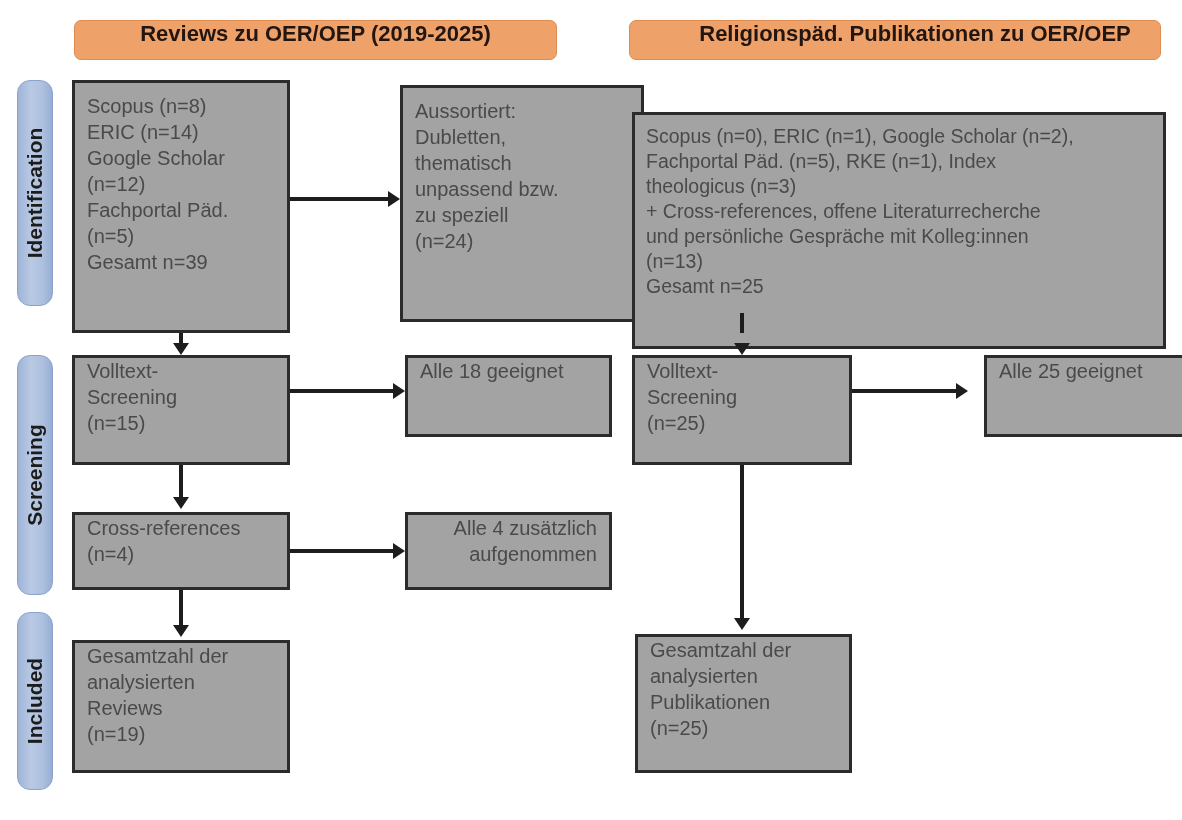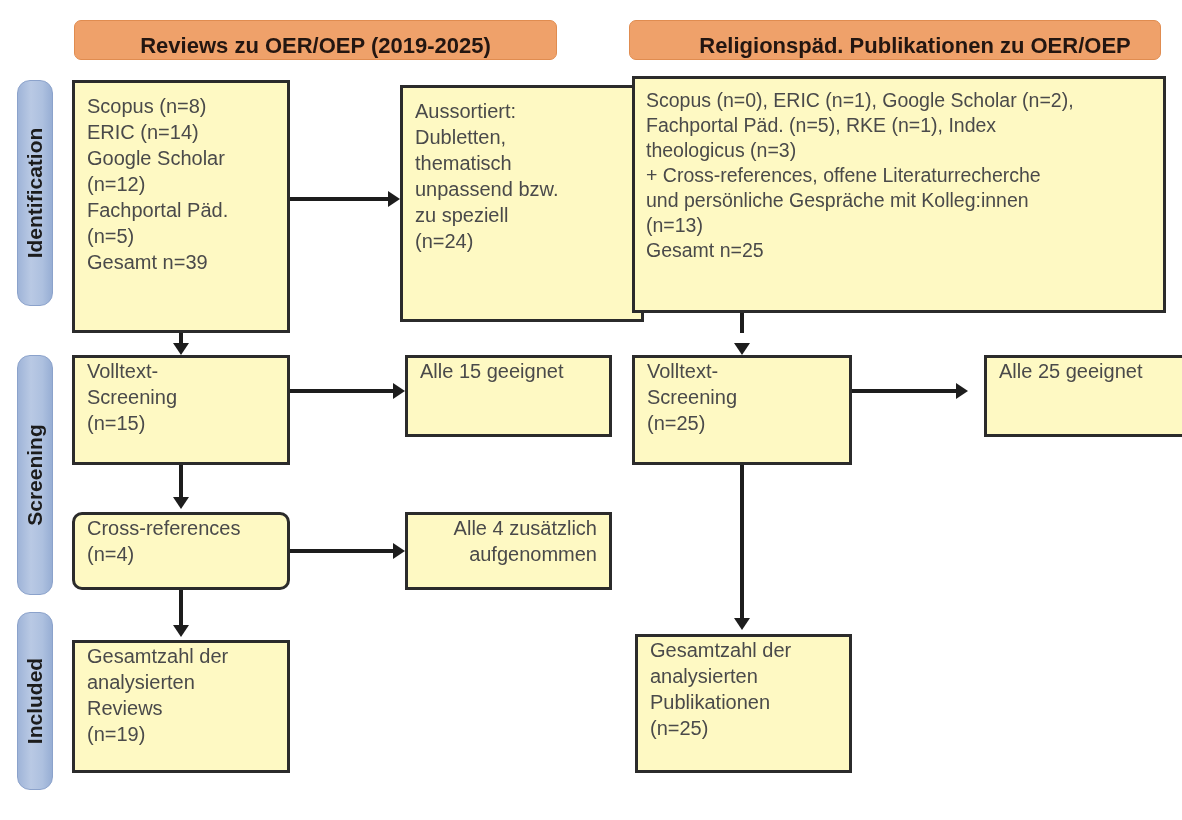--- a/index.html
+++ b/index.html
@@ -39,45 +39,46 @@
   }
 
   
   .col-header {
     position: absolute;
     background: #efa16a;
     border: 1px solid #e08c50;
     border-radius: 7px;
     box-sizing: border-box;
     display: flex;
-    align-items: flex-end;
+    align-items: flex-start;
     justify-content: center;
     color: #231611;
     font-size: 22px;
     font-weight: bold;
     white-space: nowrap;
   }
 
   
   .flow-box {
     position: absolute;
-    background: #fef9c3;
+    background: #a3a3a3;
     border: 3px solid #2b2b2b;
     box-sizing: border-box;
     padding: 10px 12px 8px 12px;
     color: #4a4a4a;
     font-size: 20px;
     line-height: 1.30;
     white-space: pre-line;
     overflow: hidden;
   }
   .flow-box.dense {
     font-size: 19.5px;
     line-height: 1.28;
     padding: 9px 10px 8px 11px;
+    margin-top: 36px;
   }
   .flow-box.small-pad {
     padding-top: 0;
   }
 
   
   .conn {
     position: absolute;
     background: #1d1d1d;
   }
@@ -141,29 +142,29 @@
   <div class="conn conn-h" style="left:290px; top:197px; width:99px;"></div>
   <div class="arrow-right" style="left:388px; top:191px;"></div>
 
   <div class="conn conn-v" style="left:179px; top:333px; width:4px; height:12px;"></div>
   <div class="arrow-down" style="left:173px; top:343px;"></div>
 
   <div class="flow-box small-pad" style="left:72px; top:355px; width:218px; height:110px;">Volltext-
 Screening
 (n=15)</div>
 
-  <div class="flow-box small-pad" style="left:405px; top:355px; width:207px; height:82px;">Alle 15 geeignet</div>
+  <div class="flow-box small-pad" style="left:405px; top:355px; width:207px; height:82px;">Alle 18 geeignet</div>
 
   <div class="conn conn-h" style="left:290px; top:389px; width:104px;"></div>
   <div class="arrow-right" style="left:393px; top:383px;"></div>
 
   <div class="conn conn-v" style="left:179px; top:465px; width:4px; height:35px;"></div>
   <div class="arrow-down" style="left:173px; top:497px;"></div>
 
-  <div class="flow-box small-pad" style="left:72px; top:512px; width:218px; height:78px;border-radius:10px;">Cross-references
+  <div class="flow-box small-pad" style="left:72px; top:512px; width:218px; height:78px;">Cross-references
 (n=4)</div>
 
   <div class="flow-box small-pad" style="left:405px; top:512px; width:207px; height:78px;text-align:right;">Alle 4 zusätzlich
 aufgenommen</div>
 
   <div class="conn conn-h" style="left:290px; top:549px; width:104px;"></div>
   <div class="arrow-right" style="left:393px; top:543px;"></div>
 
   <div class="conn conn-v" style="left:179px; top:590px; width:4px; height:38px;"></div>
   <div class="arrow-down" style="left:173px; top:625px;"></div>

